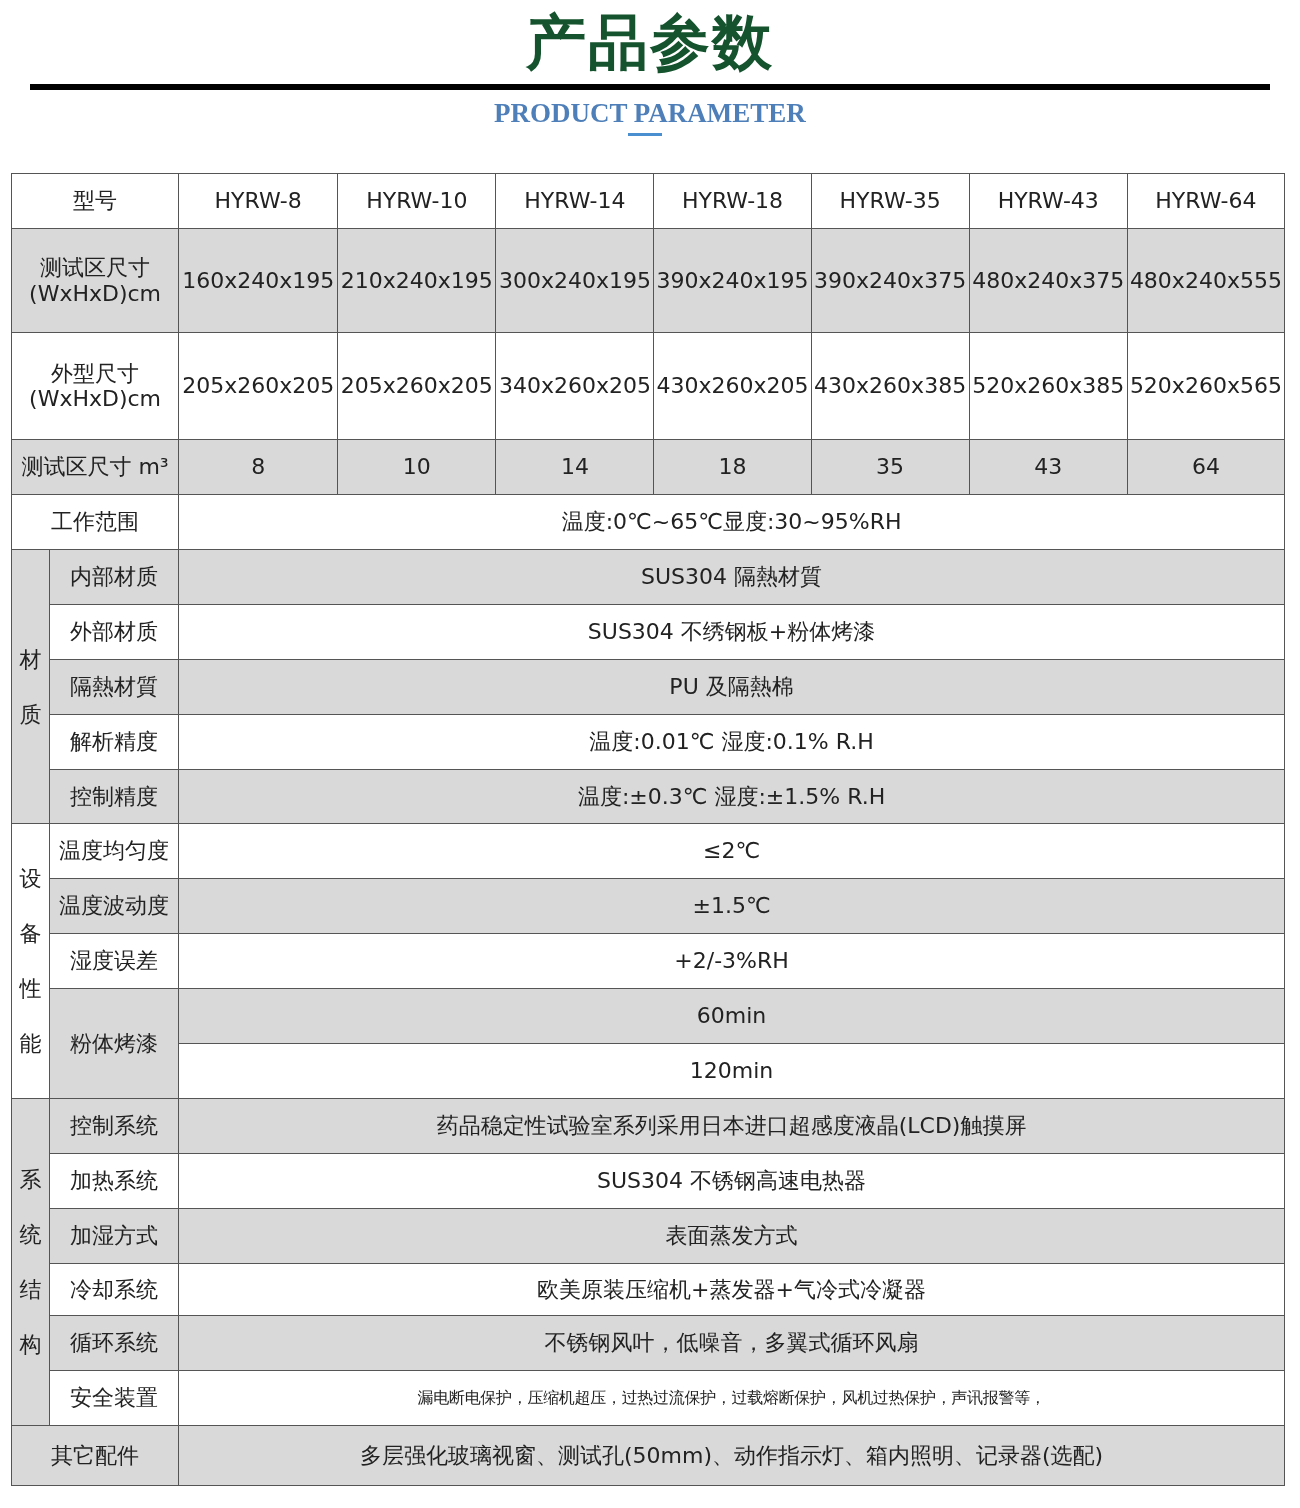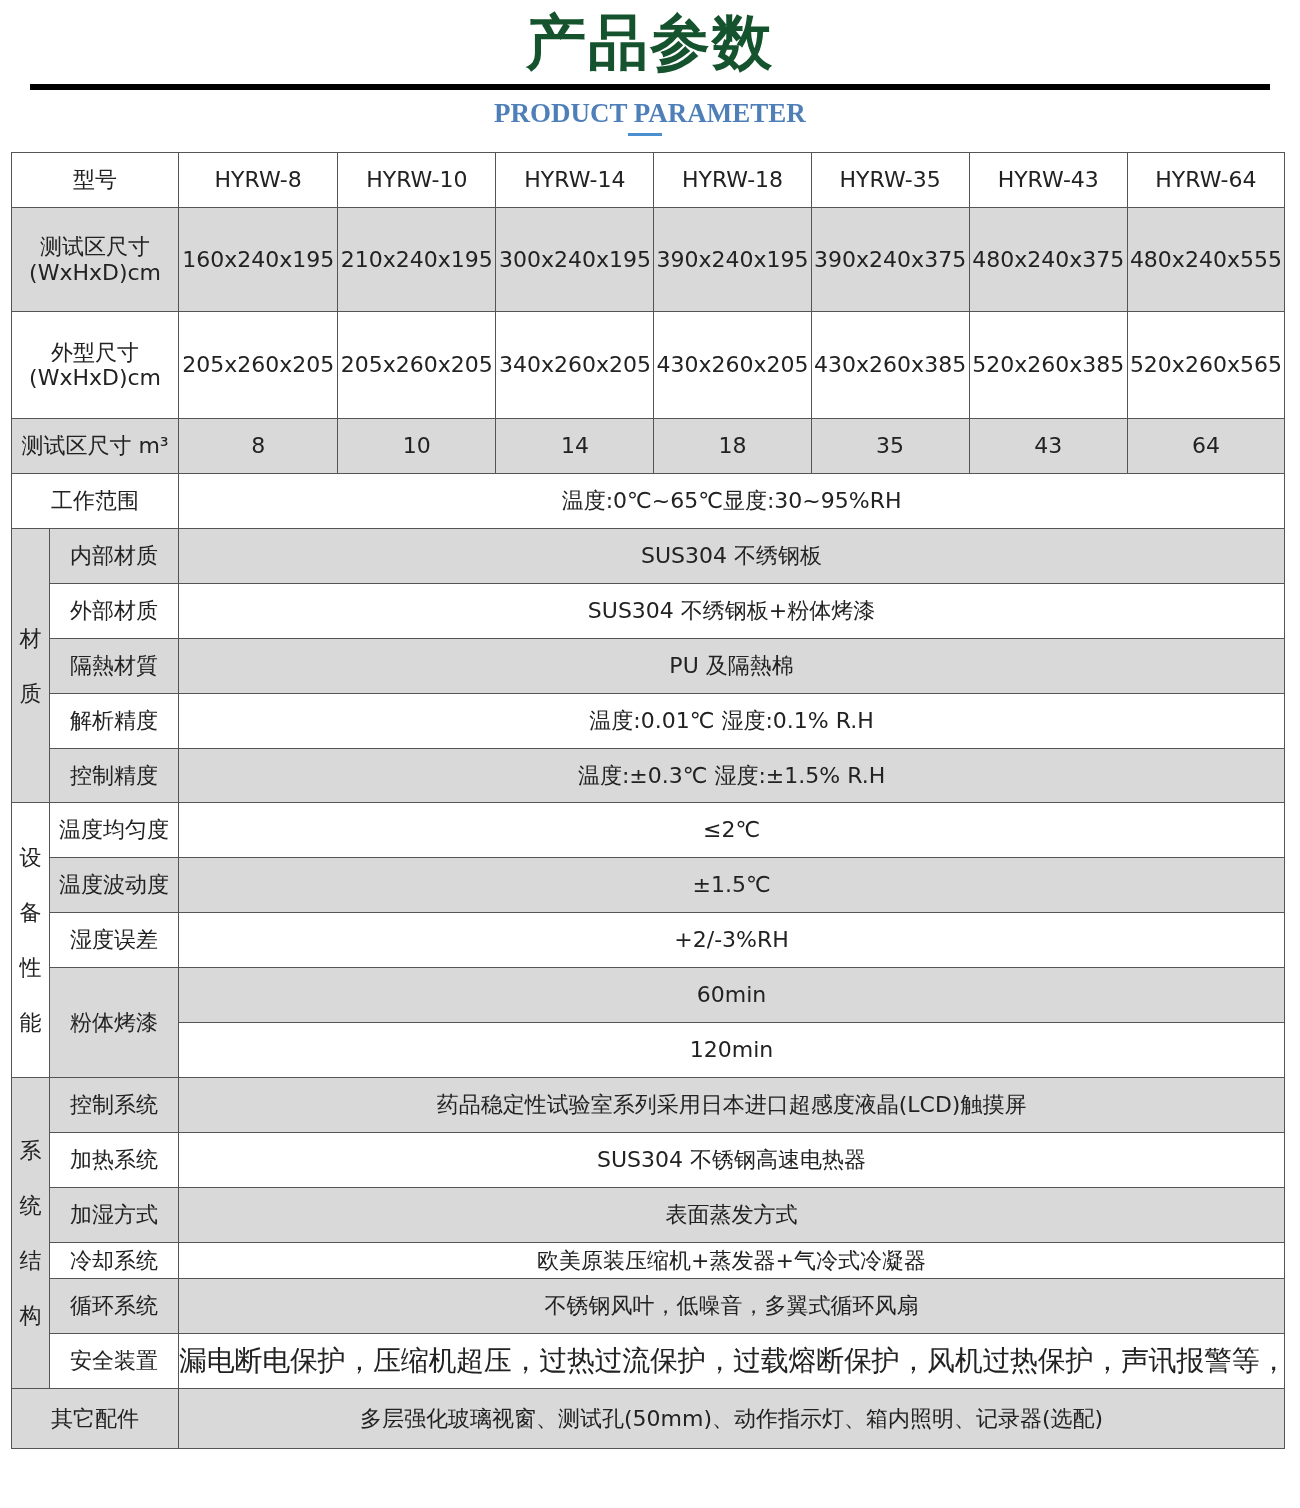--- a/index.html
+++ b/index.html
@@ -2,27 +2,27 @@
 <html><head>
 <meta charset="utf-8">
 <style>
   html, body { margin: 0; padding: 0; background: #ffffff; }
   body { width: 1300px; height: 1508px; position: relative; font-family: "DejaVu Sans", "Liberation Sans", sans-serif; color: #222; overflow: hidden; }
   .title-cn { position: absolute; top: 6px; left: 0; width: 1300px; text-align: center; font-size: 60px; font-weight: bold; color: #14532d; letter-spacing: 2px; line-height: 72px; }
   .title-bar { position: absolute; top: 84px; left: 30px; width: 1240px; height: 6px; background: #000; }
   .title-en { position: absolute; top: 96px; left: 0; width: 1300px; text-align: center; font-family: "Liberation Serif", "DejaVu Serif", serif; font-weight: bold; font-size: 27px; color: #4e7fb8; line-height: 34px; }
   .title-underline { position: absolute; top: 133px; left: 628px; width: 34px; height: 3px; background: #4a90d0; }
 
-  table.spec { position: absolute; top: 152px; left: 11px; width: 1274px; border-collapse: collapse; table-layout: fixed; font-size: 22px; padding-left: 40px; }
+  table.spec { position: absolute; top: 173px; left: 11px; width: 1274px; border-collapse: collapse; table-layout: fixed; font-size: 22px; padding-left: 40px; }
   table.spec td { border: 1.5px solid #555; text-align: center; vertical-align: middle; padding: 0; line-height: 1.15; overflow: hidden; white-space: nowrap; }
   .g { background: #d9d9d9; }
   .w { background: #ffffff; }
   .twoline { line-height: 53px; }
   .vlabel span { display: block; line-height: 55px; }
-  .small { font-size: 28px; letter-spacing: -0.3px; margin-top: 48px; }
+  .small { font-size: 16px; letter-spacing: -0.3px; margin-top: 48px; }
 </style>
 </head>
 <body>
 
 <div class="title-cn">产品参数</div>
 <div class="title-bar"></div>
 <div class="title-en">PRODUCT PARAMETER</div>
 <div class="title-underline"></div>
 
 <table class="spec">
@@ -93,21 +93,21 @@
     <td class="w" colspan="2">工作范围</td>
     <td class="w" colspan="7">温度:0℃~65℃显度:30~95%RH</td>
   </tr>
 
   <tr style="height:55px">
     <td class="g vlabel" rowspan="5">
       <span>材</span>
       <span>质</span>
     </td>
     <td class="g">内部材质</td>
-    <td class="g" colspan="7">SUS304 不绣钢板</td>
+    <td class="g" colspan="7">SUS304 隔熱材質</td>
   </tr>
   <tr style="height:55px">
     <td class="w">外部材质</td>
     <td class="w" colspan="7">SUS304 不绣钢板+粉体烤漆</td>
   </tr>
   <tr style="height:55px">
     <td class="g">隔熱材質</td>
     <td class="g" colspan="7">PU 及隔熱棉</td>
   </tr>
   <tr style="height:55px">
@@ -156,21 +156,21 @@
     <td class="g" colspan="7">药品稳定性试验室系列采用日本进口超感度液晶(LCD)触摸屏</td>
   </tr>
   <tr style="height:55px">
     <td class="w">加热系统</td>
     <td class="w" colspan="7">SUS304 不锈钢高速电热器</td>
   </tr>
   <tr style="height:55px">
     <td class="g">加湿方式</td>
     <td class="g" colspan="7">表面蒸发方式</td>
   </tr>
-  <tr style="height:36px">
+  <tr style="height:52px">
     <td class="w">冷却系统</td>
     <td class="w" colspan="7">欧美原装压缩机+蒸发器+气冷式冷凝器</td>
   </tr>
   <tr style="height:55px">
     <td class="g">循环系统</td>
     <td class="g" colspan="7">不锈钢风叶，低噪音，多翼式循环风扇</td>
   </tr>
   <tr style="height:55px">
     <td class="w">安全装置</td>
     <td class="w small" colspan="7">漏电断电保护，压缩机超压，过热过流保护，过载熔断保护，风机过热保护，声讯报警等，</td>

